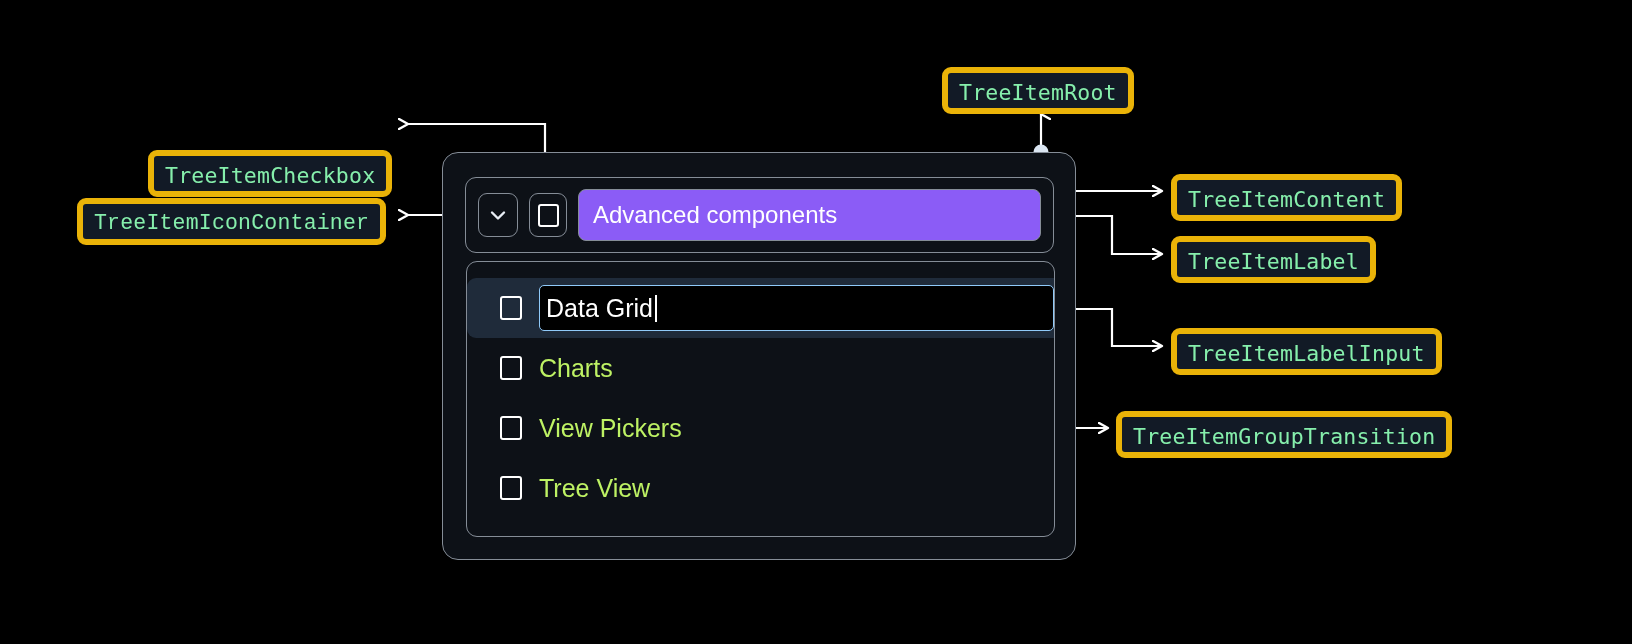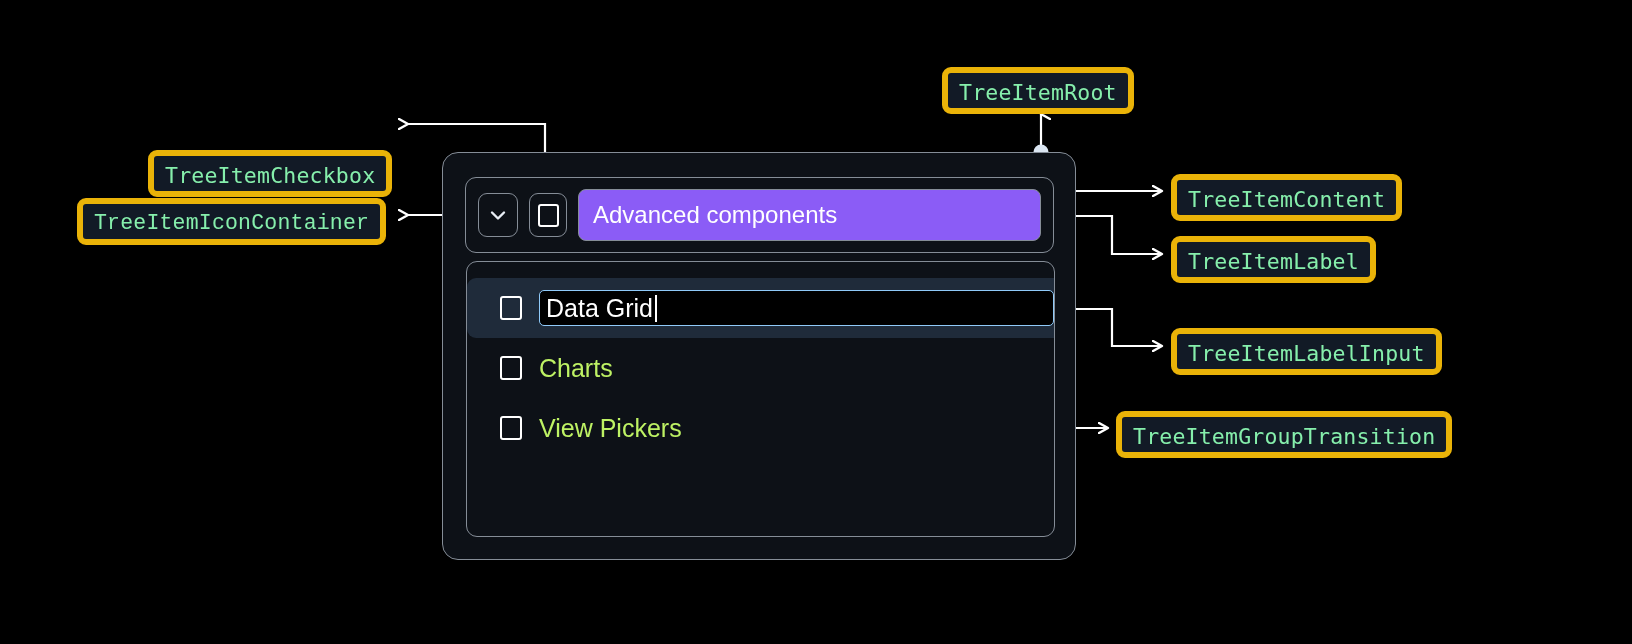--- a/index.html
+++ b/index.html
@@ -164,21 +164,21 @@
   .child-text {
     margin-left: 17px;
     color: #bef264;
     font-size: 25px;
     line-height: 1;
   }
 
   .child-input {
     margin-left: 17px;
     flex: 1 1 auto;
-    height: 36px;
+    height: 46px;
     box-sizing: border-box;
     background: #000000;
     border: 1.6px solid #90caf9;
     border-radius: 5px;
     color: #ffffff;
     font-family: "Liberation Sans", sans-serif;
     font-size: 25px;
     padding: 0 6px;
     margin-right: 0;
     outline: none;
@@ -289,16 +289,20 @@
       <div class="child-row">
         <span class="child-cb"></span>
         <span class="child-text">Charts</span>
       </div>
 
       <div class="child-row">
         <span class="child-cb"></span>
         <span class="child-text">View Pickers</span>
       </div>
 
+      <div class="child-row">
+        <span class="child-cb"></span>
+        <span class="child-text">Tree View</span>
+      </div>
 
     </div>
   </div>
 </div>
 
 </body></html>

